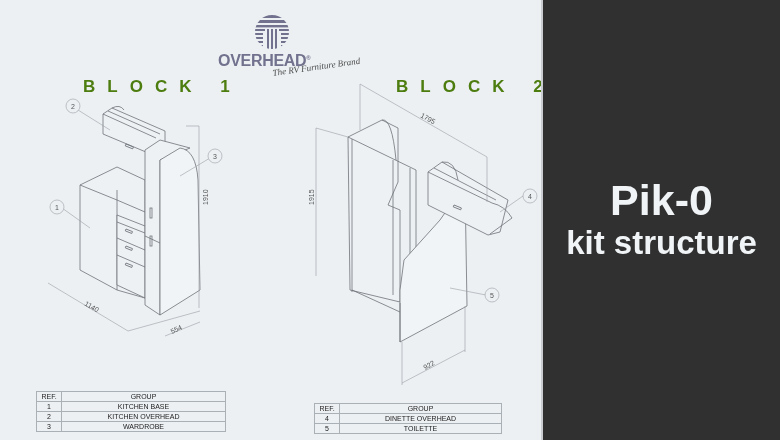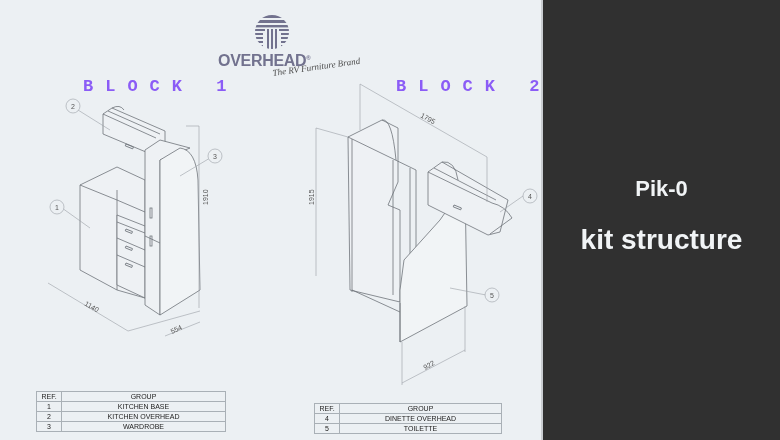--- a/index.html
+++ b/index.html
@@ -1,26 +1,26 @@
 <!DOCTYPE html>
 <html><head>
 <meta charset="utf-8">
 <style>
   html, body { margin:0; padding:0; }
   body { width:780px; height:440px; overflow:hidden; position:relative; background:#ecf0f3; font-family:"Liberation Sans", sans-serif; }
   .canvas { position:absolute; left:0; top:0; width:543px; height:440px; background:#ecf0f3; }
   .divider { position:absolute; left:541px; top:0; width:2px; height:440px; background:#c9cdd1; }
   .panel { position:absolute; left:543px; top:0; width:237px; height:440px; background:#303030; }
   .panel-title { position:absolute; left:0; width:237px; text-align:center; color:#f1f4f6; font-weight:bold; font-family:"Liberation Sans", sans-serif; }
-  .t1 { top:176px; font-size:22px; }
-  .t2 { top:224px; font-size:28px; }
+  .t1 { top:176px; font-size:43px; }
+  .t2 { top:224px; font-size:33px; }
   .logo { position:absolute; left:215px; top:12px; width:140px; height:85px; }
   .brand { position:absolute; left:218px; top:52px; font-size:16px; font-weight:bold; color:#72728e; letter-spacing:-0.3px; font-family:"Liberation Sans", sans-serif; }
   .tagline { position:absolute; left:272px; top:68px; font-size:9px; font-style:italic; color:#4a4a4a; font-family:"Liberation Serif", serif; transform:rotate(-8deg); transform-origin:left top; }
-  .block-title { position:absolute; font-size:17px; font-weight:bold; color:#8b5cf6; letter-spacing:12px; font-family:Liberation Mono, monospace; }
+  .block-title { position:absolute; font-size:17px; font-weight:bold; color:#4d7c0f; letter-spacing:12px; font-family:Liberation Sans, sans-serif; }
   .b1 { left:83px; top:77px; }
   .b2 { left:396px; top:77px; }
   svg.drawing { position:absolute; left:0; top:0; }
   table.ref { position:absolute; border-collapse:collapse; font-size:7px; color:#222; background:#ecf0f3; font-family:"Liberation Sans", sans-serif; }
   table.ref td, table.ref th { border:1px solid #a9b0b6; padding:0 2px; height:9px; line-height:9px; text-align:center; font-weight:normal; }
   .tbl1 { left:36px; top:391px; width:190px; }
   .tbl2 { left:314px; top:403px; width:188px; }
   .col-ref { width:20px; }
 </style>
 </head>

